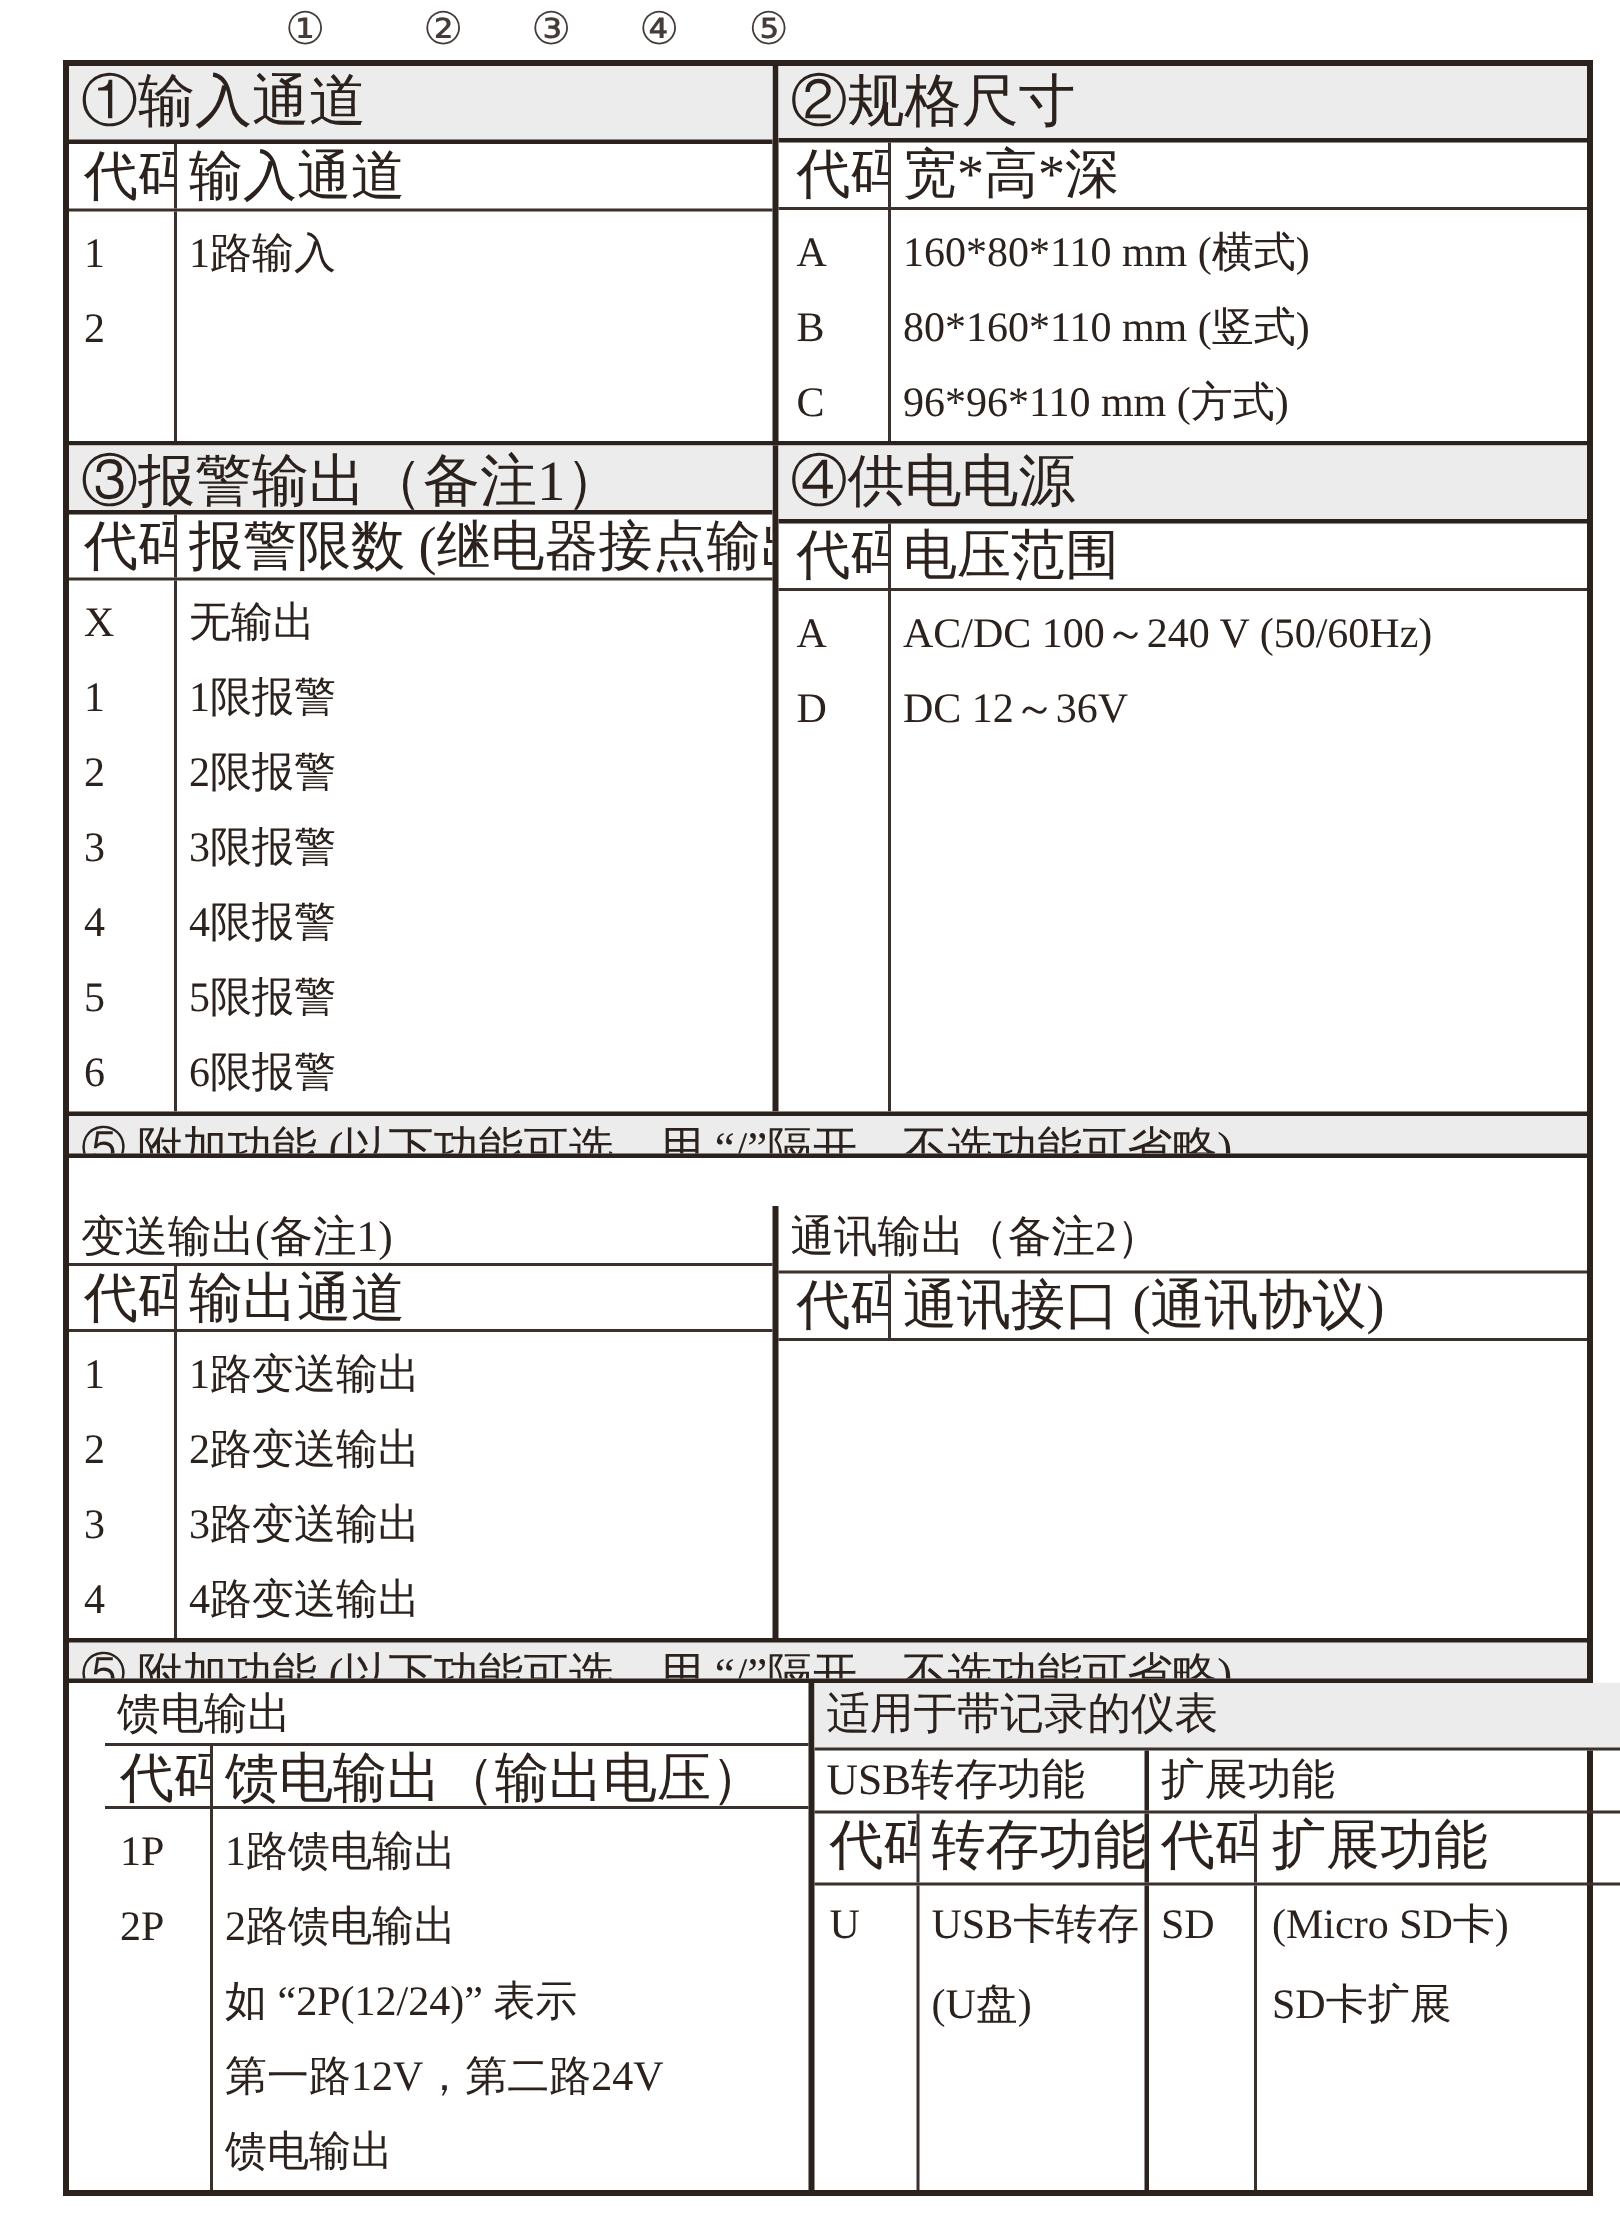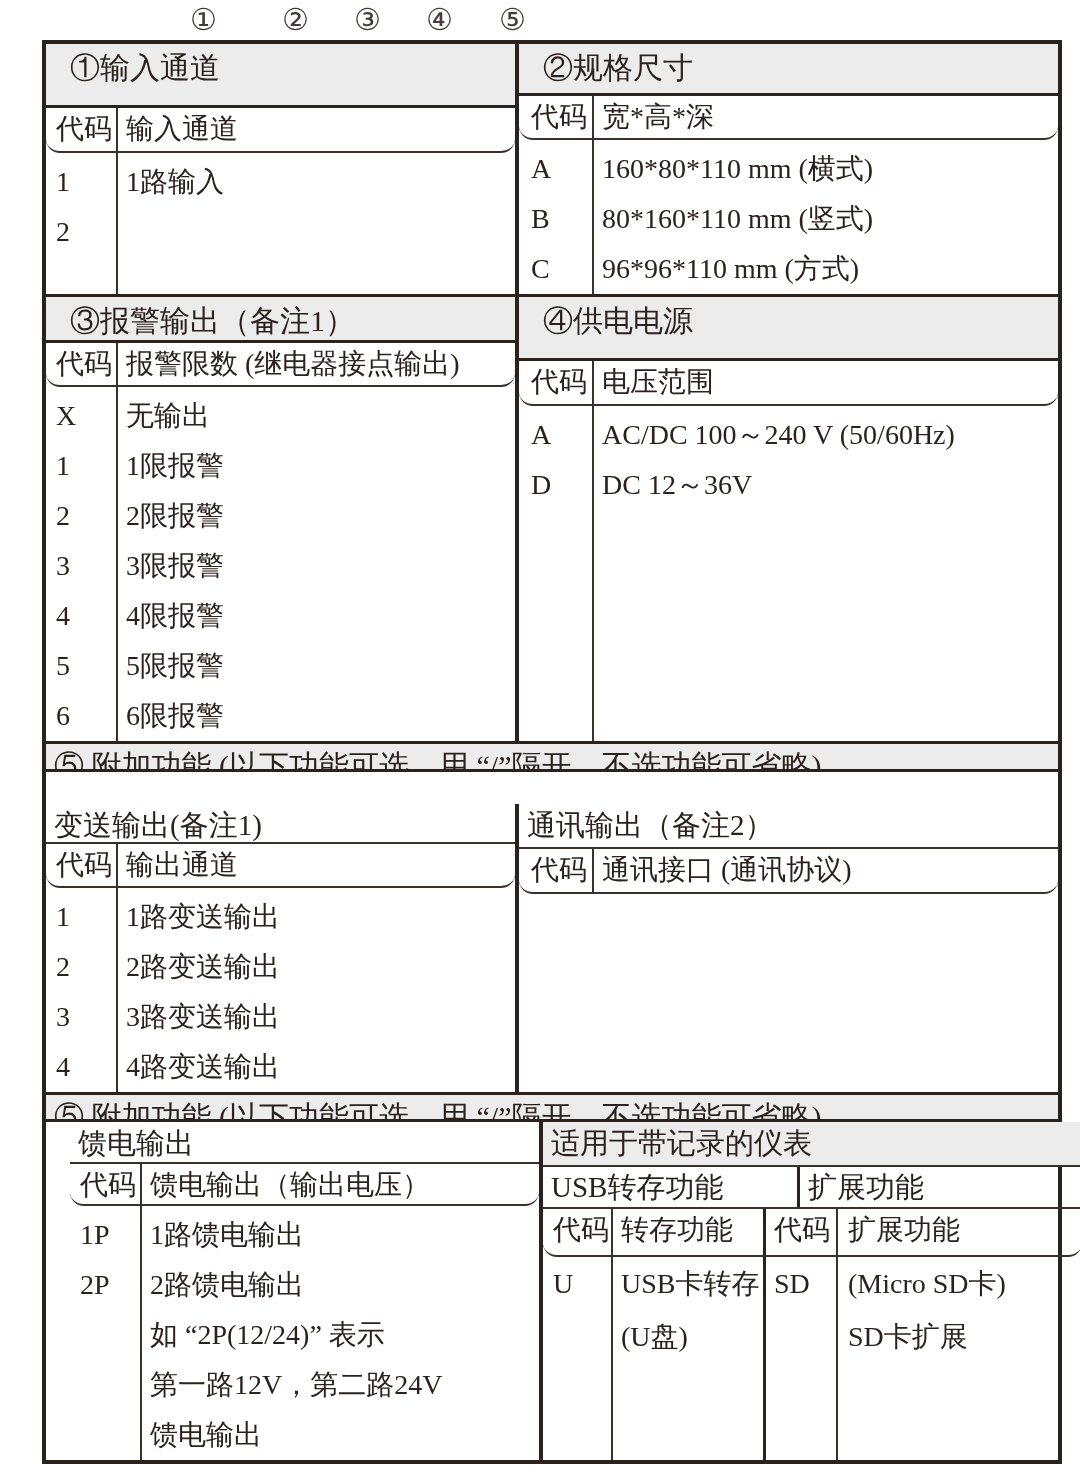--- a/index.html
+++ b/index.html
@@ -26,49 +26,49 @@
   }
   .sec{display:flex;width:100%;}
   .sec1{height:250px;}
   .sec2{height:447px;border-top:3px solid var(--ink);}
   .sec3{height:288px;margin-top:32px;}
   .sec4{height:338px;flex:1;margin-left:24px;}
   .half-l{width:473px;border-right:4px solid var(--ink);display:flex;flex-direction:column;}
   .half-r{flex:1;display:flex;flex-direction:column;}
 
   .band{
-    height:64px;background:var(--band);
+    height:52px;background:var(--band);
     border-bottom:3px solid var(--ink);
-    font-size:30px;line-height:48px;padding-left:24px;white-space:nowrap;overflow:hidden;
+    font-size:38px;line-height:48px;padding-left:8px;white-space:nowrap;overflow:hidden;
   }
   .fullband{
     width:100%;height:50px;background:var(--band);
     border-top:3px solid var(--ink);border-bottom:3px solid var(--ink);
     font-size:30px;line-height:44px;padding-left:8px;white-space:nowrap;overflow:hidden;
   }
   .sub{
     height:45px;border-bottom:2px solid var(--line);
     font-size:29px;line-height:42px;padding-left:8px;white-space:nowrap;overflow:hidden;
   }
   .sub.gray{background:var(--band);}
-  .hrow{height:45px;border-bottom:2px solid var(--line);display:flex;font-size:28px;border-radius:14px;}
+  .hrow{height:45px;border-bottom:2px solid var(--line);display:flex;font-size:36px;}
   .hrow.h42{height:42px;}
   .hrow.h48{height:48px;}
   .hrow>div{line-height:42px;white-space:nowrap;overflow:hidden;}
   .drow{flex:1;display:flex;font-size:28px;}
   .ccol{width:72px;border-right:2px solid var(--line);padding-left:10px;}
   .ccol-r{width:75px;border-right:2px solid var(--line);padding-left:12px;}
   .dcol{flex:1;padding-left:8px;}
   .drow .ccol,.drow .ccol-r,.drow .dcol{padding-top:4px;}
   .ln{height:50px;line-height:50px;white-space:nowrap;overflow:hidden;}
 
   
   .grow{height:42px;border-bottom:2px solid var(--line);display:flex;font-size:29px;}
   .grow>div{line-height:40px;white-space:nowrap;overflow:hidden;padding-left:8px;}
-  .grp1{width:257px;border-right:3px solid var(--ink);}
+  .grp1{width:223px;border-right:3px solid var(--ink);}
   .grp2{flex:1;}
   .c1{width:70px;border-right:2px solid var(--line);padding-left:10px;}
   .c2{width:153px;border-right:3px solid var(--ink);padding-left:8px;}
   .c3{width:72px;border-right:2px solid var(--line);padding-left:8px;}
   .c4{flex:1;padding-left:10px;}
   .ln2{height:53px;line-height:53px;white-space:nowrap;overflow:hidden;}
 </style>
 </head>
 <body>
 

